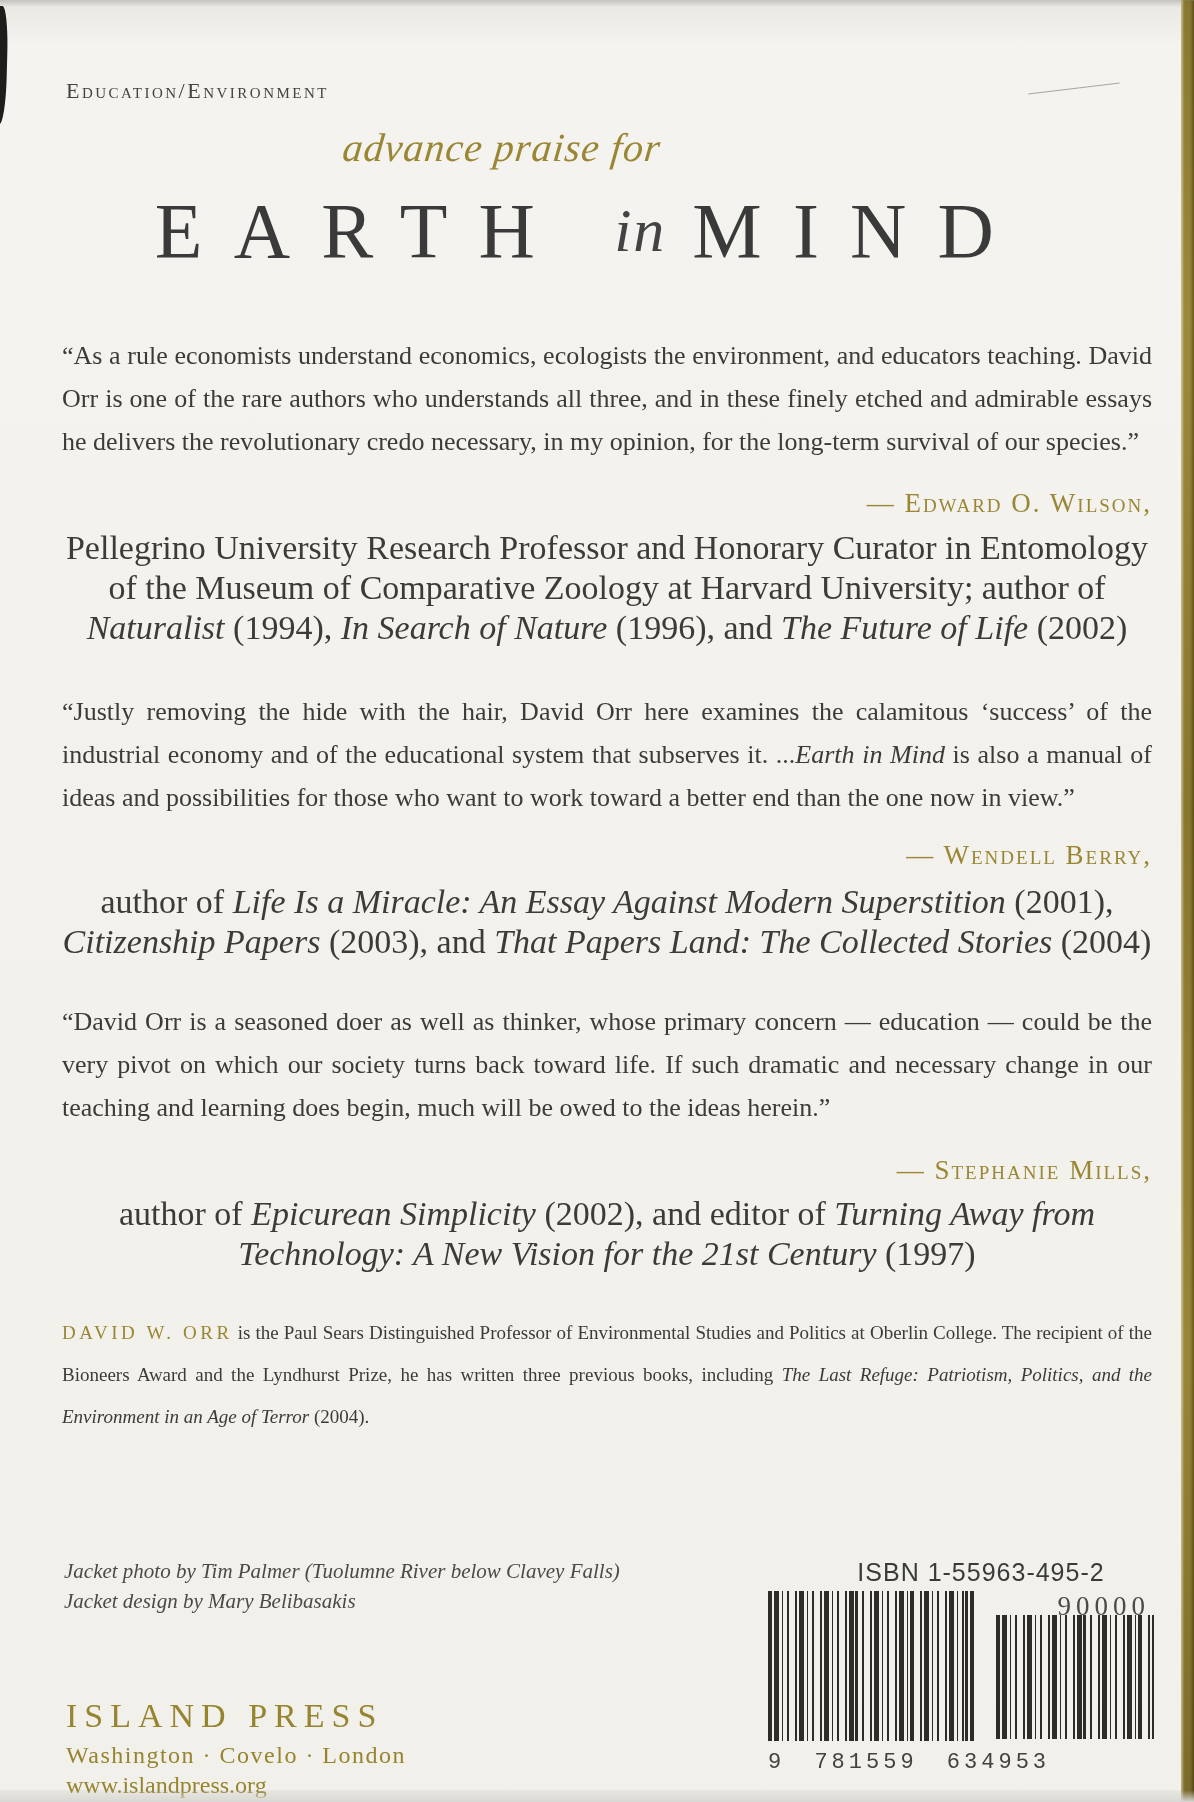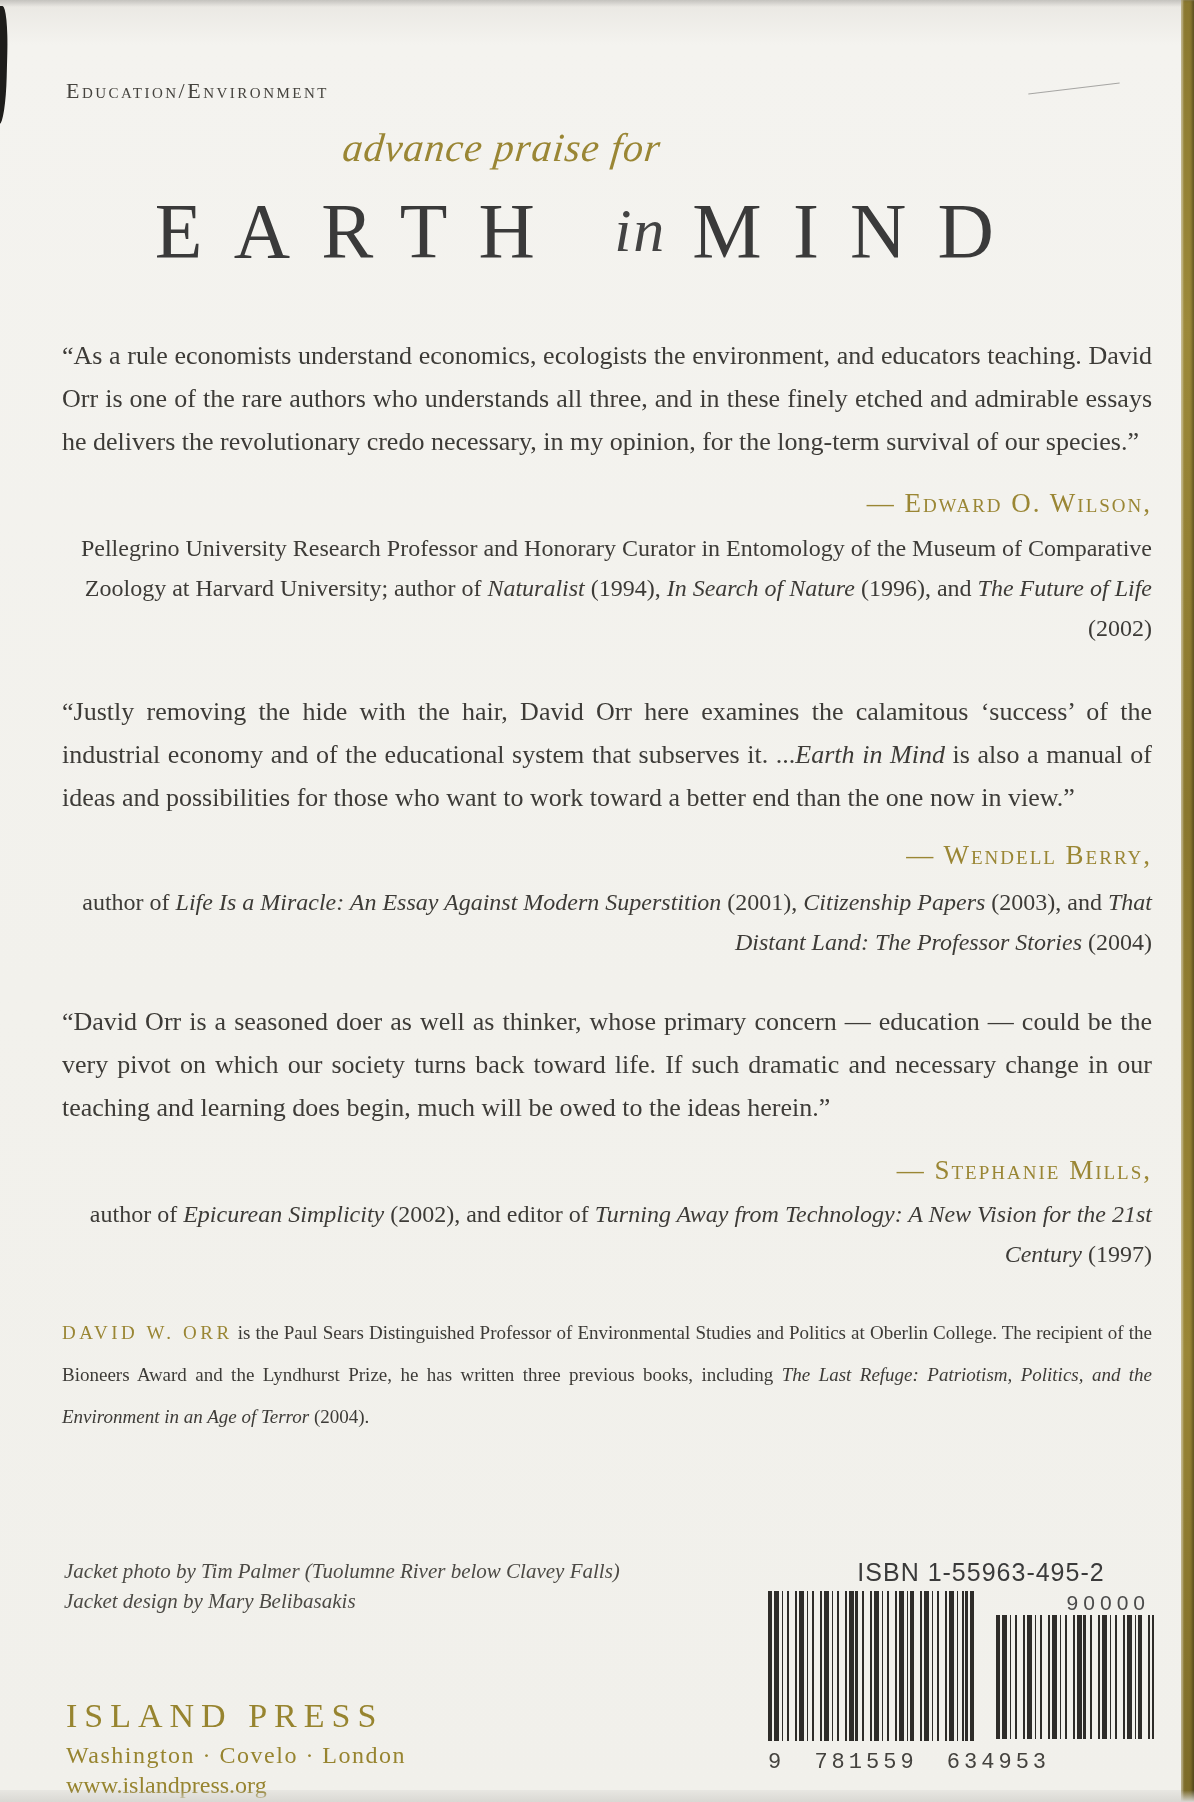--- a/index.html
+++ b/index.html
@@ -30,22 +30,22 @@
   }
   .quote {
     position:absolute; left:62px; width:1090px;
     font-size:26px; line-height:43px; text-align:justify; color:#3d3b37;
   }
   .attribution {
     position:absolute; left:62px; width:1090px; text-align:right;
     font-variant:small-caps; font-size:27px; letter-spacing:2px; color:#9a8634;
   }
   .credit {
-    position:absolute; left:62px; width:1090px; text-align:right;
-    font-size:24px; line-height:40px; color:#3d3b37;
+    position:absolute; left:62px; width:1090px; text-align:center;
+    font-size:34px; line-height:40px; color:#3d3b37;
   }
   .seg { }
   .seg-i { font-style:italic; }
   .seg-author { color:#9a8634; letter-spacing:3.5px; }
   .bio {
     position:absolute; left:62px; top:1312px; width:1090px;
     font-size:19px; line-height:42px; text-align:justify; color:#3d3b37;
   }
   .jacket-credits {
     position:absolute; left:64px; top:1556px;
@@ -70,21 +70,21 @@
         transparent 9px 12px, #2e2c29 12px 13px, transparent 13px 17px, #2e2c29 17px 19px, transparent 19px 25px);
     border-left:2px solid #2e2c29; border-right:2px solid #2e2c29;
   }
   .main-bars { height:150px; }
   .ean-digits {
     font-family:"Liberation Mono", monospace; font-size:22px; letter-spacing:4px;
     word-spacing:12px; text-align:center; margin-top:9px; color:#44423e; white-space:nowrap;
   }
   .supplement-group { width:158px; margin-left:22px; }
   .price-code {
-    font-family:Liberation Sans, sans-serif; font-size:21px; letter-spacing:5px;
+    font-family:Liberation Serif, serif; font-size:27px; letter-spacing:5px;
     text-align:right; padding-right:4px; height:24px; color:#4a4a4a;
   }
   .supplement-bars { height:124px; }
   .spine-strip {
     position:absolute; right:0; top:0; width:13px; height:100%;
     background:linear-gradient(180deg,#8a7830 0%,#9c8939 18%,#8a772e 45%,#9a8636 75%,#7c6b28 100%);
     box-shadow:inset 2px 0 2px rgba(255,255,255,.45), inset -2px 0 3px rgba(0,0,0,.35);
   }
   .scan-sliver {
     position:absolute; left:-3px; top:6px; width:10px; height:118px;
@@ -119,21 +119,21 @@
   </div>
 
   <div class="title"><span class="word-earth">EARTH</span><span class="word-in">in</span><span class="word-mind">MIND</span></div>
 
   <div class="quote" style="top:334px"><span class="seg">“As a rule economists understand economics, ecologists the environment, and educators teaching. David Orr is one of the rare authors who understands all three, and in these finely etched and admirable essays he delivers the revolutionary credo necessary, in my opinion, for the long-term survival of our species.”</span></div>
   <div class="attribution" style="top:488px">— Edward O. Wilson,</div>
   <div class="credit" style="top:528px"><span class="seg">Pellegrino University Research Professor and Honorary Curator in Entomology of the Museum of Comparative Zoology at Harvard University; author of </span><span class="seg seg-i">Naturalist</span><span class="seg"> (1994), </span><span class="seg seg-i">In Search of Nature</span><span class="seg"> (1996), and </span><span class="seg seg-i">The Future of Life</span><span class="seg"> (2002)</span></div>
 
   <div class="quote" style="top:690px"><span class="seg">“Justly removing the hide with the hair, David Orr here examines the calamitous ‘success’ of the industrial economy and of the educational system that subserves it. ...</span><span class="seg seg-i">Earth in Mind</span><span class="seg"> is also a manual of ideas and possibilities for those who want to work toward a better end than the one now in view.”</span></div>
   <div class="attribution" style="top:840px">— Wendell Berry,</div>
-  <div class="credit" style="top:882px"><span class="seg">author of </span><span class="seg seg-i">Life Is a Miracle: An Essay Against Modern Superstition</span><span class="seg"> (2001), </span><span class="seg seg-i">Citizenship Papers</span><span class="seg"> (2003), and </span><span class="seg seg-i">That Distant Land: The Professor Stories</span><span class="seg"> (2004)</span></div>
+  <div class="credit" style="top:882px"><span class="seg">author of </span><span class="seg seg-i">Life Is a Miracle: An Essay Against Modern Superstition</span><span class="seg"> (2001), </span><span class="seg seg-i">Citizenship Papers</span><span class="seg"> (2003), and </span><span class="seg seg-i">That Papers Land: The Collected Stories</span><span class="seg"> (2004)</span></div>
 
   <div class="quote" style="top:1000px"><span class="seg">“David Orr is a seasoned doer as well as thinker, whose primary concern — education — could be the very pivot on which our society turns back toward life. If such dramatic and necessary change in our teaching and learning does begin, much will be owed to the ideas herein.”</span></div>
   <div class="attribution" style="top:1155px">— Stephanie Mills,</div>
   <div class="credit" style="top:1194px"><span class="seg">author of </span><span class="seg seg-i">Epicurean Simplicity</span><span class="seg"> (2002), and editor of </span><span class="seg seg-i">Turning Away from Technology: A New Vision for the 21st Century</span><span class="seg"> (1997)</span></div>
 
   <div class="bio"><span class="seg seg-author">DAVID W. ORR</span><span class="seg"> is the Paul Sears Distinguished Professor of Environmental Studies and Politics at Oberlin College. The recipient of the Bioneers Award and the Lyndhurst Prize, he has written three previous books, including </span><span class="seg seg-i">The Last Refuge: Patriotism, Politics, and the Environment in an Age of Terror</span><span class="seg"> (2004).</span></div>
 
   <div class="jacket-credits">
     <div>Jacket photo by Tim Palmer (Tuolumne River below Clavey Falls)</div>
     <div>Jacket design by Mary Belibasakis</div>

